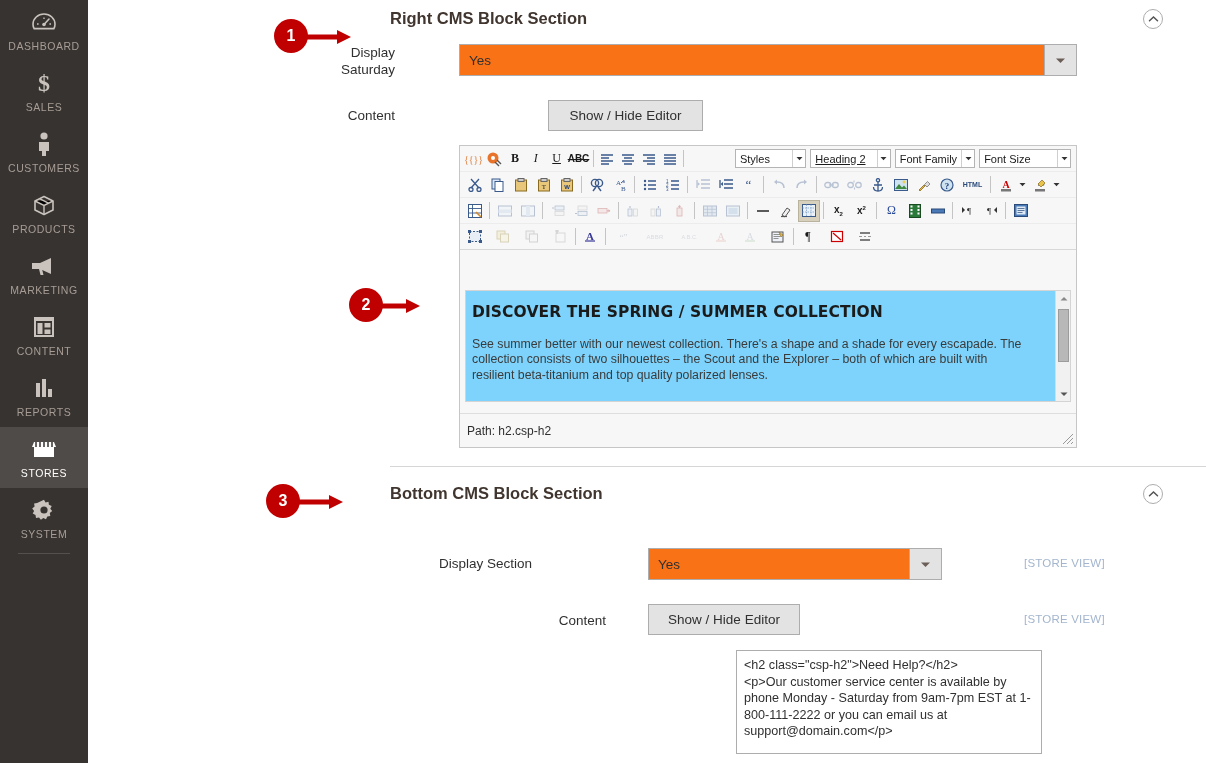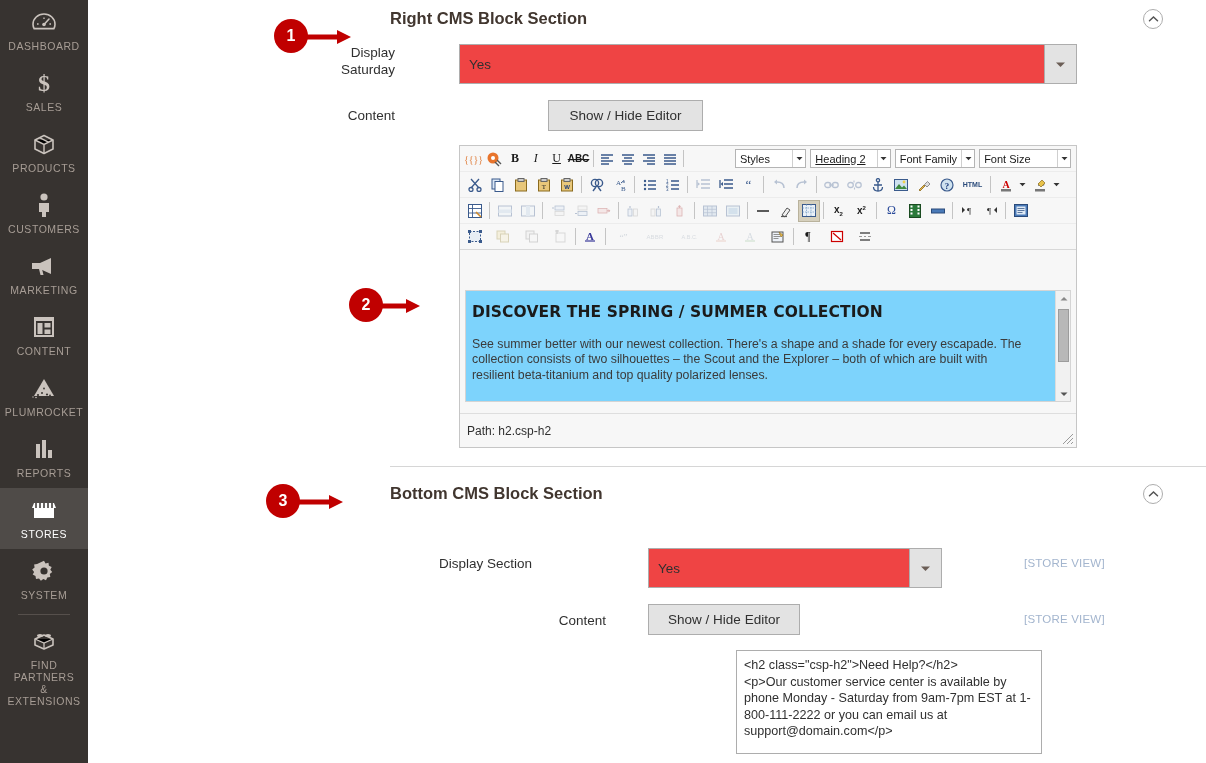--- a/index.html
+++ b/index.html
@@ -85,22 +85,22 @@
     color: #303030;
     text-align: right;
     line-height: 17px;
   }
 
   
   .sel-wrap {
     position: absolute;
     display: flex;
     border: 1px solid #adadad;
-    background: #ef4444;
-    height: 40px;
+    background: #f97316;
+    height: 32px;
   }
   .sel-value {
     flex: 1;
     display: flex; align-items: center;
     padding-left: 9px;
     font-size: 13.5px;
     color: #303030;
   }
   .sel-arrow {
     width: 32px;
@@ -303,37 +303,37 @@
       <span class="nav-icon">
         <svg width="20" height="26" viewBox="0 0 20 26">
             <text x="10" y="21" font-family="Liberation Serif, serif" font-size="24" font-weight="bold" fill="#cac3bd" text-anchor="middle">$</text>
           </svg>
       </span>
       <span class="nav-label">SALES</span>
     </div>
 
     <div class="nav-item">
       <span class="nav-icon">
+        <svg width="18" height="26" viewBox="0 0 18 26">
+            <circle cx="9" cy="5" r="3.6" fill="#cac3bd"></circle>
+            <path d="M4 11h10v9h-3v5H7v-5H4z" fill="#cac3bd"></path>
+          </svg>
+      </span>
+      <span class="nav-label">CUSTOMERS</span>
+    </div>
+
+    <div class="nav-item">
+      <span class="nav-icon">
         <svg width="26" height="24" viewBox="0 0 26 24">
             <path d="M4 8l9-4.5L22 8v9l-9 4.5L4 17z" fill="none" stroke="#cac3bd" stroke-width="1.6" stroke-linejoin="round"></path>
             <path d="M4 8l9 4.5L22 8M13 12.5v9" stroke="#cac3bd" stroke-width="1.4"></path>
             <path d="M8.5 5.7l9 4.4" stroke="#cac3bd" stroke-width="1.4"></path>
           </svg>
       </span>
       <span class="nav-label">PRODUCTS</span>
-    </div>
-
-    <div class="nav-item">
-      <span class="nav-icon">
-        <svg width="18" height="26" viewBox="0 0 18 26">
-            <circle cx="9" cy="5" r="3.6" fill="#cac3bd"></circle>
-            <path d="M4 11h10v9h-3v5H7v-5H4z" fill="#cac3bd"></path>
-          </svg>
-      </span>
-      <span class="nav-label">CUSTOMERS</span>
     </div>
 
     <div class="nav-item">
       <span class="nav-icon">
         <svg width="28" height="22" viewBox="0 0 28 22">
             <path d="M6 8h4l11-5v16l-11-5H6z" fill="#cac3bd"></path>
             <rect x="2" y="8" width="4" height="6" fill="#cac3bd"></rect>
             <path d="M9 14l1.5 6h3L12 14z" fill="#cac3bd"></path>
           </svg>
       </span>
@@ -346,35 +346,20 @@
             <rect x="3" y="3" width="18" height="18" fill="none" stroke="#cac3bd" stroke-width="2"></rect>
             <rect x="5.5" y="8" width="5" height="11" fill="#cac3bd"></rect>
             <rect x="12.5" y="8" width="6" height="4.5" fill="#cac3bd"></rect>
             <rect x="12.5" y="14.5" width="6" height="4.5" fill="#cac3bd"></rect>
             <rect x="3" y="3" width="18" height="3" fill="#cac3bd"></rect>
           </svg>
       </span>
       <span class="nav-label">CONTENT</span>
     </div>
 
-    <div class="nav-item">
-      <span class="nav-icon">
-        <svg width="28" height="22" viewBox="0 0 28 22">
-            <path d="M14 2L24 19H4z" fill="#cac3bd"></path>
-            <circle cx="8" cy="18" r="1.1" fill="#373330"></circle>
-            <circle cx="12" cy="16" r="1" fill="#373330"></circle>
-            <circle cx="17" cy="17.5" r="1.1" fill="#373330"></circle>
-            <circle cx="14" cy="11.5" r="0.9" fill="#373330"></circle>
-            <circle cx="20" cy="18.5" r="0.9" fill="#373330"></circle>
-            <circle cx="6" cy="20.5" r="0.8" fill="#cac3bd"></circle>
-            <circle cx="3" cy="20" r="0.7" fill="#cac3bd"></circle>
-          </svg>
-      </span>
-      <span class="nav-label">PLUMROCKET</span>
-    </div>
 
     <div class="nav-item">
       <span class="nav-icon">
         <svg width="24" height="22" viewBox="0 0 24 22">
             <rect x="4" y="6" width="4" height="14" fill="#cac3bd"></rect>
             <rect x="10" y="2" width="4" height="18" fill="#cac3bd"></rect>
             <rect x="16" y="12" width="4" height="8" fill="#cac3bd"></rect>
           </svg>
       </span>
       <span class="nav-label">REPORTS</span>
@@ -396,32 +381,20 @@
         <svg width="24" height="24" viewBox="0 0 24 24">
             <path d="M12 1.8l1.5 2.6 3-.6.4 3 2.8 1.2-1.4 2.7 1.9 2.4-2.4 1.9.5 3-3 .5-1.3 2.8-2.7-1.4-2.4 1.9-1.9-2.4-3 .5-.5-3-2.8-1.3 1.4-2.7-1.9-2.4 2.4-1.9-.5-3 3-.5z" fill="#cac3bd"></path>
             <circle cx="12" cy="12" r="3.6" fill="#373330"></circle>
           </svg>
       </span>
       <span class="nav-label">SYSTEM</span>
     </div>
 
     <div class="nav-sep"></div>
 
-    <div class="nav-item">
-      <span class="nav-icon">
-        <svg width="26" height="24" viewBox="0 0 26 24">
-            <ellipse cx="9" cy="6.5" rx="3" ry="1.6" fill="#cac3bd"></ellipse>
-            <ellipse cx="17" cy="6.5" rx="3" ry="1.6" fill="#cac3bd"></ellipse>
-            <path d="M4 10l9-4 9 4v6l-9 4-9-4z" fill="none" stroke="#cac3bd" stroke-width="1.6" stroke-linejoin="round"></path>
-            <path d="M4 10l9 4 9-4M13 14v6" stroke="#cac3bd" stroke-width="1.3"></path>
-          </svg>
-      </span>
-      <span class="nav-label">FIND PARTNERS
-&amp; EXTENSIONS</span>
-    </div>
 
   </nav>
 
   <main id="main">
 
     <div class="section-head" style="left:302px; top:9px;">Right CMS Block Section</div>
 
     <div class="collapse-btn" style="left:1055px; top:9px;">
       <span>
         <svg width="11" height="8" viewBox="0 0 11 8">

